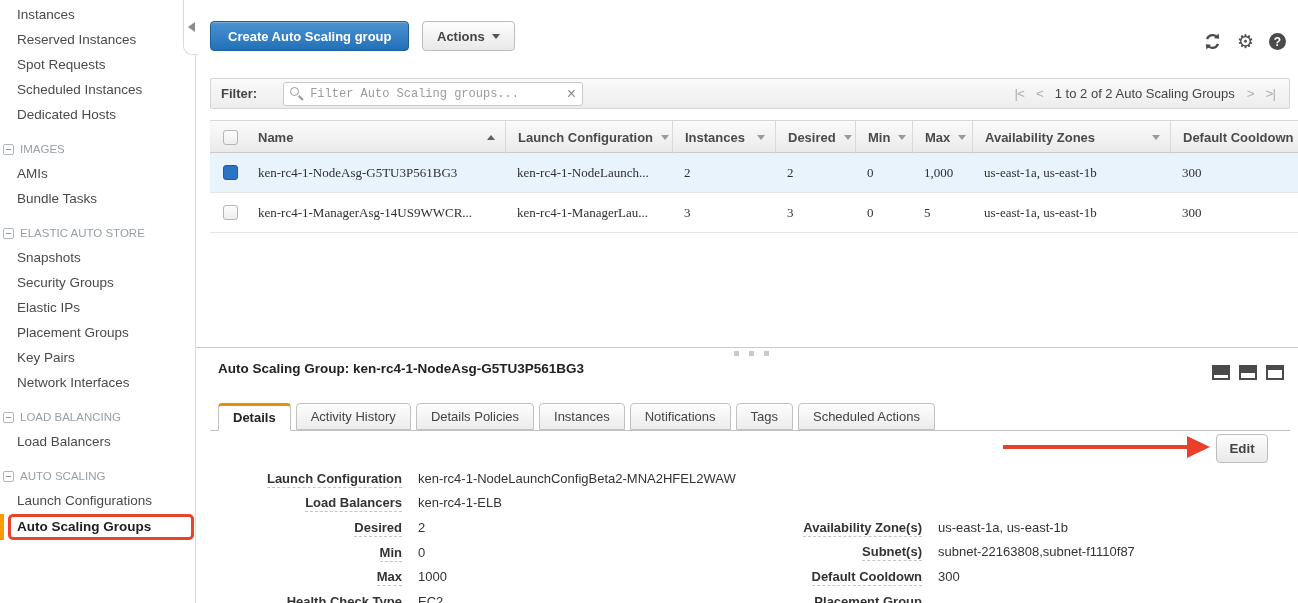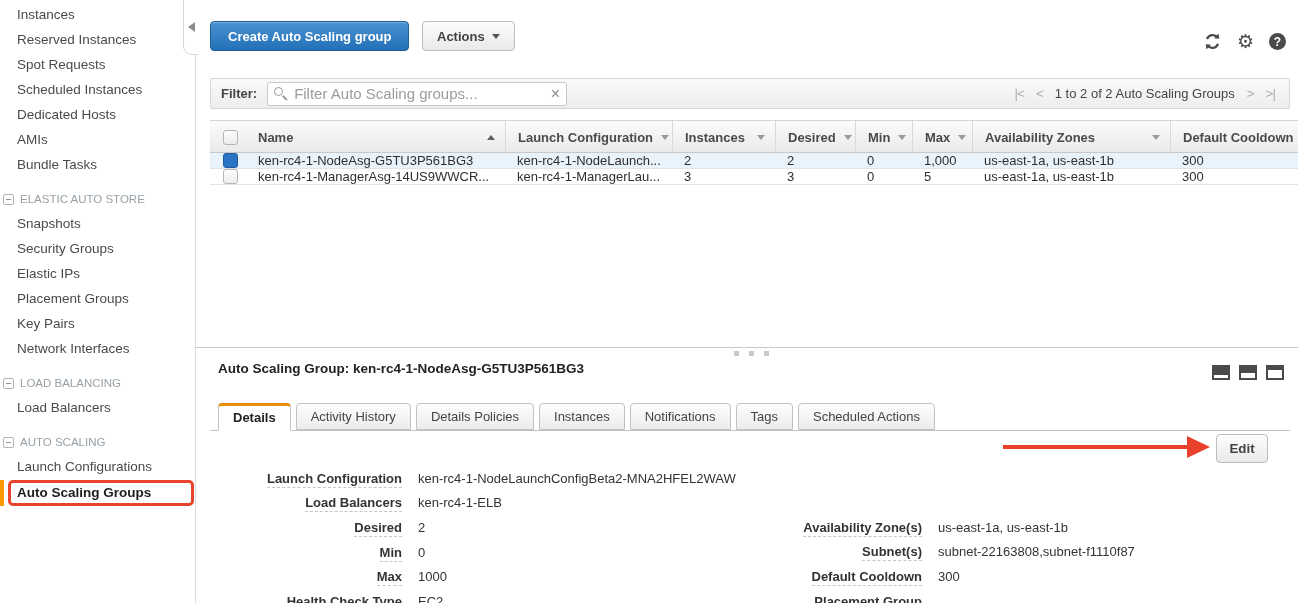--- a/index.html
+++ b/index.html
@@ -49,25 +49,25 @@
   .icon-btn { cursor:pointer; display:flex; align-items:center; justify-content:center; }
   .gear-glyph { font-size:19px; color:#4a4a4a; line-height:1; font-family:"DejaVu Sans",sans-serif; }
   .help-circle { width:17px; height:17px; border-radius:50%; background:#4a4a4a; color:#fff;
          font-size:12px; font-weight:bold; display:flex; align-items:center;
          justify-content:center; }
 
   
   .filter-bar { position:absolute; left:210px; top:78px; width:1080px; height:31px;
          background:linear-gradient(#fafafa,#ededed); border:1px solid #d5d5d5;
          border-radius:2px; display:flex; align-items:center; padding:0 10px; }
-  .filter-label { font-weight:bold; color:#444; margin-right:10px; }
+  .filter-label { font-weight:bold; color:#444; margin-right:26px; }
   .search-box { position:relative; width:300px; height:24px; }
   .search-box input { width:100%; height:24px; border:1px solid #c9c9c9; border-radius:3px;
-         padding:0 26px 0 26px; font-size:15px; color:#333; background:#fff;
-         font-family:Liberation Sans, sans-serif; outline:none; }
+         padding:0 26px 0 26px; font-size:12px; color:#333; background:#fff;
+         font-family:Liberation Mono, monospace; outline:none; }
   .search-box input::placeholder { color:#9b9b9b; }
   .mag-icon { position:absolute; left:7px; top:5px; width:9px; height:9px;
          border:1.5px solid #9a9a9a; border-radius:50%; }
   .mag-icon::after { content:""; position:absolute; width:6px; height:1.5px;
          background:#9a9a9a; transform:rotate(45deg); left:7px; top:9px; }
   .clear-x { position:absolute; right:7px; top:1px; color:#8a8a8a; font-size:16px;
          cursor:pointer; line-height:22px; }
   .pagination { margin-left:auto; display:flex; align-items:center; gap:12px;
          padding-right:4px; }
   .page-arrow { color:#adadad; font-size:13.5px; cursor:pointer; letter-spacing:-1px; }
@@ -83,21 +83,21 @@
           font-weight:bold; color:#4a4a4a; }
   .hcell { display:flex; align-items:center; justify-content:space-between; height:33px;
           padding:0 10px 0 12px; border-left:1px solid #d9d9d9; cursor:pointer;
           white-space:nowrap; overflow:hidden; }
   .hcell.first { border-left:none; padding-left:8px; }
   .hcell.cb-cell { border-left:none; justify-content:center; padding:0; }
   .arrow-up { width:0; height:0; border-left:4px solid transparent;
           border-right:4px solid transparent; border-bottom:5px solid #5f5f5f; flex:0 0 auto; margin-left:8px;}
   .arrow-down { width:0; height:0; border-left:4px solid transparent;
           border-right:4px solid transparent; border-top:5px solid #9a9a9a; flex:0 0 auto; margin-left:8px;}
-  .drow { height:16px; border-bottom:1px solid #e4e4e4; cursor:pointer; background:#fff; }
+  .drow { height:40px; border-bottom:1px solid #e4e4e4; cursor:pointer; background:#fff;font-family:Liberation Serif, serif; }
   .drow.selected { background:#e9f3fc; }
   .dcell { padding:0 12px; white-space:nowrap; overflow:hidden; text-overflow:clip; color:#2f2f2f; }
   .dcell.name { padding-left:8px; }
   .dcell.cb-cell { display:flex; justify-content:center; padding:0; }
   .cb { width:15px; height:15px; border-radius:3px; border:1px solid #b5b5b5;
         background:linear-gradient(#fdfdfd,#ededed); cursor:pointer; }
   .cb.checked { background:#2b74c4; border-color:#1f5ba3; }
 
   
   .splitter { position:absolute; left:196px; top:347px; width:1102px; height:1px;
@@ -156,20 +156,24 @@
 
   <aside class="sidebar">
     <ul class="nav">
       <li class="nav-item">Instances</li>
       <li class="nav-item">Reserved Instances</li>
       <li class="nav-item">Spot Requests</li>
       <li class="nav-item">Scheduled Instances</li>
       <li class="nav-item">Dedicated Hosts</li>
     </ul>
 
+    <div class="nav-section-header">
+      <span class="minus-box"></span>
+      <span>IMAGES</span>
+    </div>
     <ul class="nav">
       <li class="nav-item">AMIs</li>
       <li class="nav-item">Bundle Tasks</li>
     </ul>
 
     <div class="nav-section-header">
       <span class="minus-box"></span>
       <span>ELASTIC AUTO STORE</span>
     </div>
     <ul class="nav">

